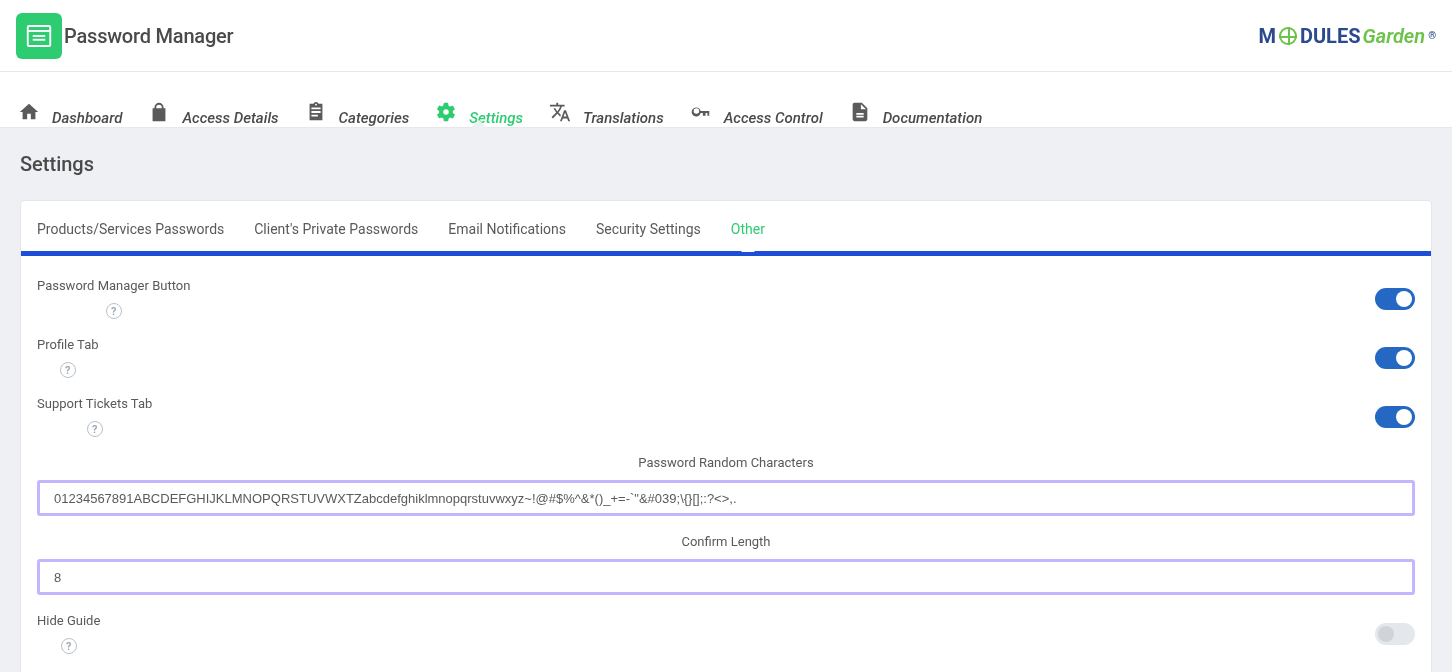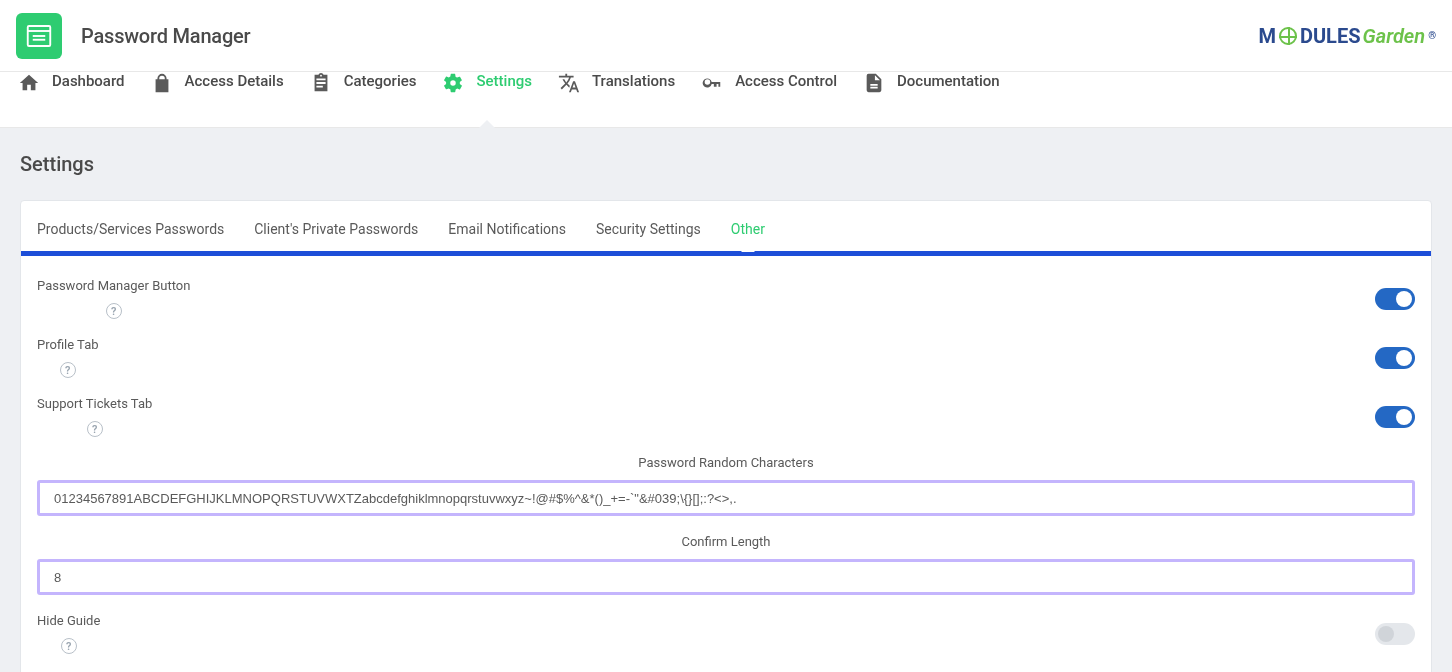--- a/index.html
+++ b/index.html
@@ -16,21 +16,21 @@
     display: flex;
     align-items: center;
     justify-content: space-between;
     padding: 10px 16px;
     border-bottom: 1px solid #e8e8e8;
     min-height: 72px;
   }
   .topbar-left {
     display: flex;
     align-items: center;
-    gap: 19px;
+    gap: 2px;
   }
   .app-icon {
     width: 46px; height: 46px;
     background: #2ecc71;
     border-radius: 6px;
     display: flex; align-items: center; justify-content: center;
   }
   .app-icon svg { width: 30px; height: 30px; }
   .app-title {
     font-size: 20px;
@@ -60,28 +60,29 @@
     display: flex;
     align-items: center;
     gap: 26px;
     padding: 0 18px;
     height: 56px;
     border-bottom: 1px solid #e8e8e8;
     position: relative;
   }
   .nav-item {
     display: flex;
-    align-items: flex-start;
+    align-items: flex-end;
     gap: 12px;
     color: #4a4a4a;
     font-size: 15px;
     font-weight: 500;
     cursor: pointer;
     height: 100%;
     position: relative;
+    font-style: italic;
   }
   .nav-item svg { width: 22px; height: 22px; fill: #5a5a5a; }
   .nav-item.active { color: #2ecc71; }
   .nav-item.active svg { fill: #2ecc71; }
   .nav-item.active::after{
     content:"";position:absolute;bottom:-1px;left:50%;transform:translateX(-50%);
     width:0;height:0;border-left:8px solid transparent;border-right:8px solid transparent;
     border-bottom:8px solid #eef0f3;
   }
 

